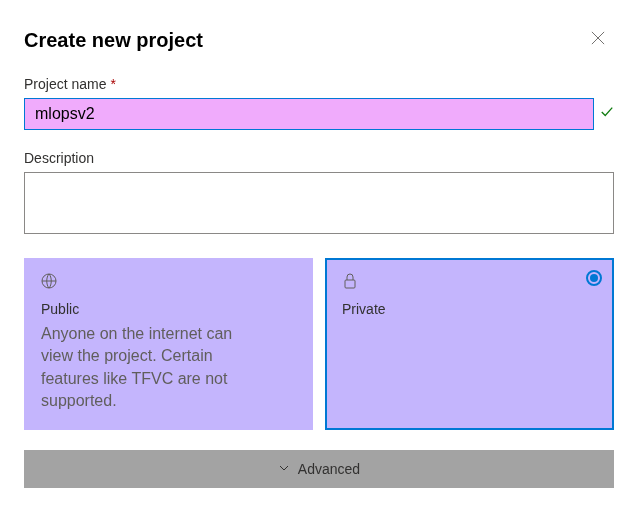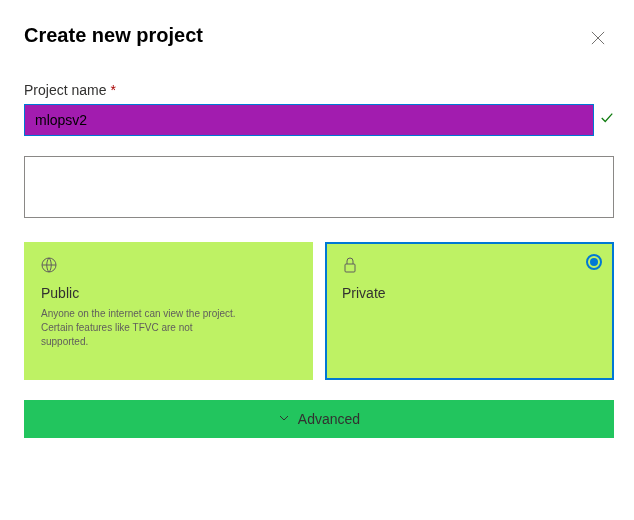--- a/index.html
+++ b/index.html
@@ -9,22 +9,22 @@
     background: #fff;
     color: #323130;
     width: 634px;
     height: 520px;
     padding: 24px 20px 20px 24px;
     position: relative;
   }
   .header {
     display: flex;
     justify-content: space-between;
-    align-items: flex-start;
-    margin-bottom: 26px;
+    align-items: center;
+    margin-bottom: 20px;
   }
   .title {
     font-size: 20px;
     font-weight: 600;
     color: #000;
   }
   .close-btn {
     width: 32px;
     height: 32px;
     display: flex;
@@ -49,23 +49,23 @@
     margin-left: 4px;
     font-size: 14px;
   }
   .input-row {
     display: flex;
     align-items: center;
   }
   .text-input {
     flex: 1;
     border: 1px solid #0078d4;
-    background: #a21caf;
+    background: #f0abfc;
     padding: 6px 10px;
-    font-size: 14px;
+    font-size: 16px;
     font-family: inherit;
     outline: none;
     height: 32px;
   }
   .valid-check {
     margin-left: 6px;
     color: #107c10;
   }
   .valid-check svg { width: 14px; height: 14px; }
   .textarea {
@@ -83,42 +83,42 @@
     margin-top: 4px;
   }
   .vis-cards {
     display: flex;
     gap: 12px;
     margin-top: 6px;
   }
   .vis-card {
     position: relative;
     flex: 1;
-    background: #bef264;
+    background: #c4b5fd;
     border: 1px solid transparent;
     padding: 14px 16px 16px 16px;
     cursor: pointer;
     min-height: 138px;
   }
   .vis-card.selected {
     border: 2px solid #0078d4;
     padding: 13px 15px 15px 15px;
   }
   .vis-icon {
     margin-bottom: 8px;
     color: #605e5c;
   }
   .vis-icon svg { width: 16px; height: 16px; }
   .vis-title {
     font-size: 14px;
     color: #323130;
     margin-bottom: 6px;
   }
   .vis-desc {
-    font-size: 10px;
+    font-size: 16px;
     color: #605e5c;
     line-height: 1.4;
     max-width: 200px;
   }
   .radio-indicator {
     position: absolute;
     top: 10px;
     right: 10px;
     width: 16px;
     height: 16px;
@@ -130,21 +130,21 @@
   }
   .radio-indicator.filled::after {
     content: "";
     width: 8px;
     height: 8px;
     border-radius: 50%;
     background: #0078d4;
   }
   .advanced {
     margin-top: 20px;
-    background: #22c55e;
+    background: #a3a3a3;
     height: 38px;
     display: flex;
     align-items: center;
     justify-content: center;
     gap: 8px;
     cursor: pointer;
     font-size: 14px;
     color: #323130;
   }
   .advanced svg { width: 12px; height: 12px; }
@@ -172,20 +172,23 @@
     <input class="text-input" type="text" value="mlopsv2" style="">
     <span class="valid-check">
       <svg viewBox="0 0 16 16" fill="none" stroke="currentColor" stroke-width="1.5">
         <path d="M2 8 L6 12 L14 3"></path>
       </svg>
     </span>
   </div>
 </div>
 
 <div class="field">
+  <div class="field-label">
+    <span>Description</span>
+  </div>
   <textarea class="textarea" style=""></textarea>
 </div>
 
 <div class="visibility-section">
   <div class="vis-cards">
     <div class="vis-card">
       <div class="vis-icon">
         <svg viewBox="0 0 16 16" fill="none" stroke="currentColor" stroke-width="1">
           <circle cx="8" cy="8" r="7"></circle>
           <path d="M1 8 H15 M8 1 C5 4 5 12 8 15 M8 1 C11 4 11 12 8 15"></path>

